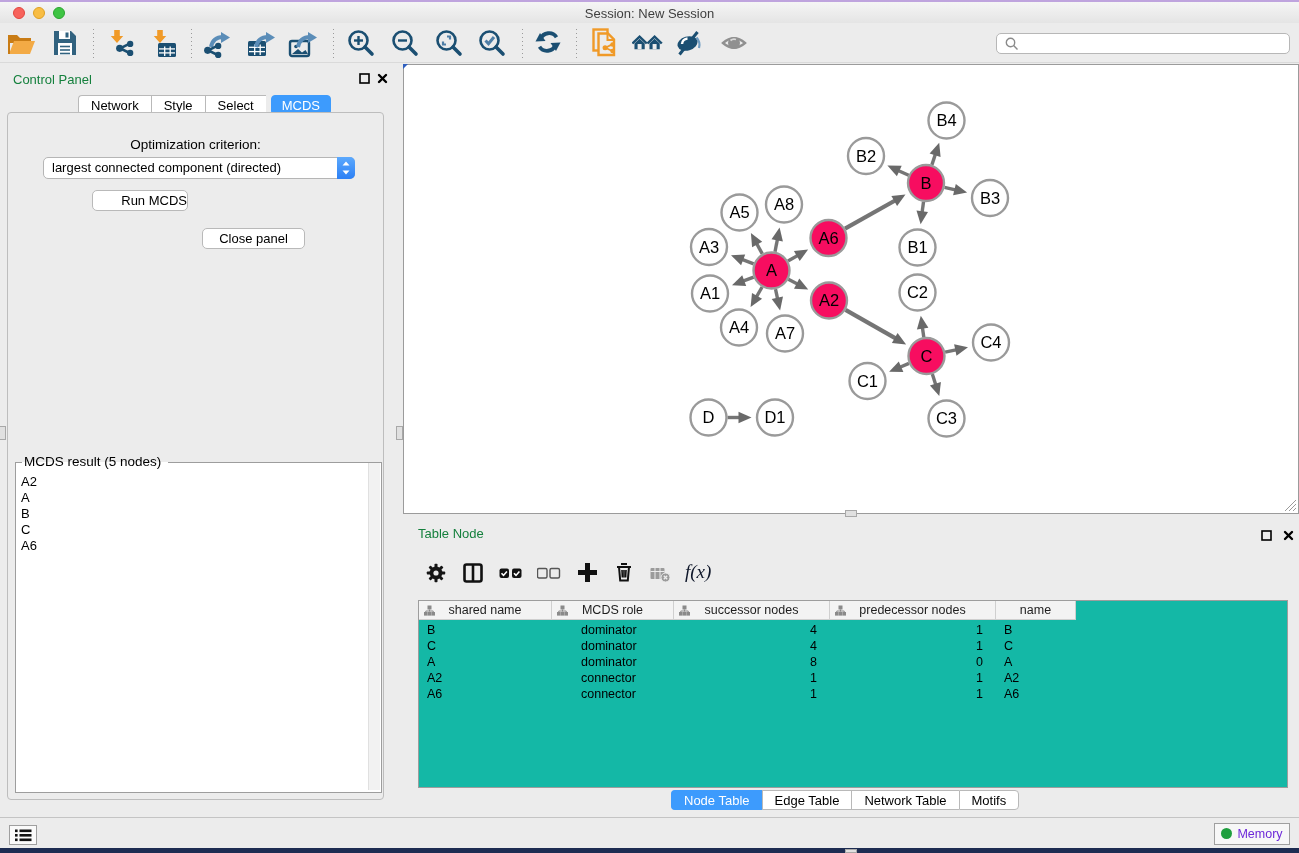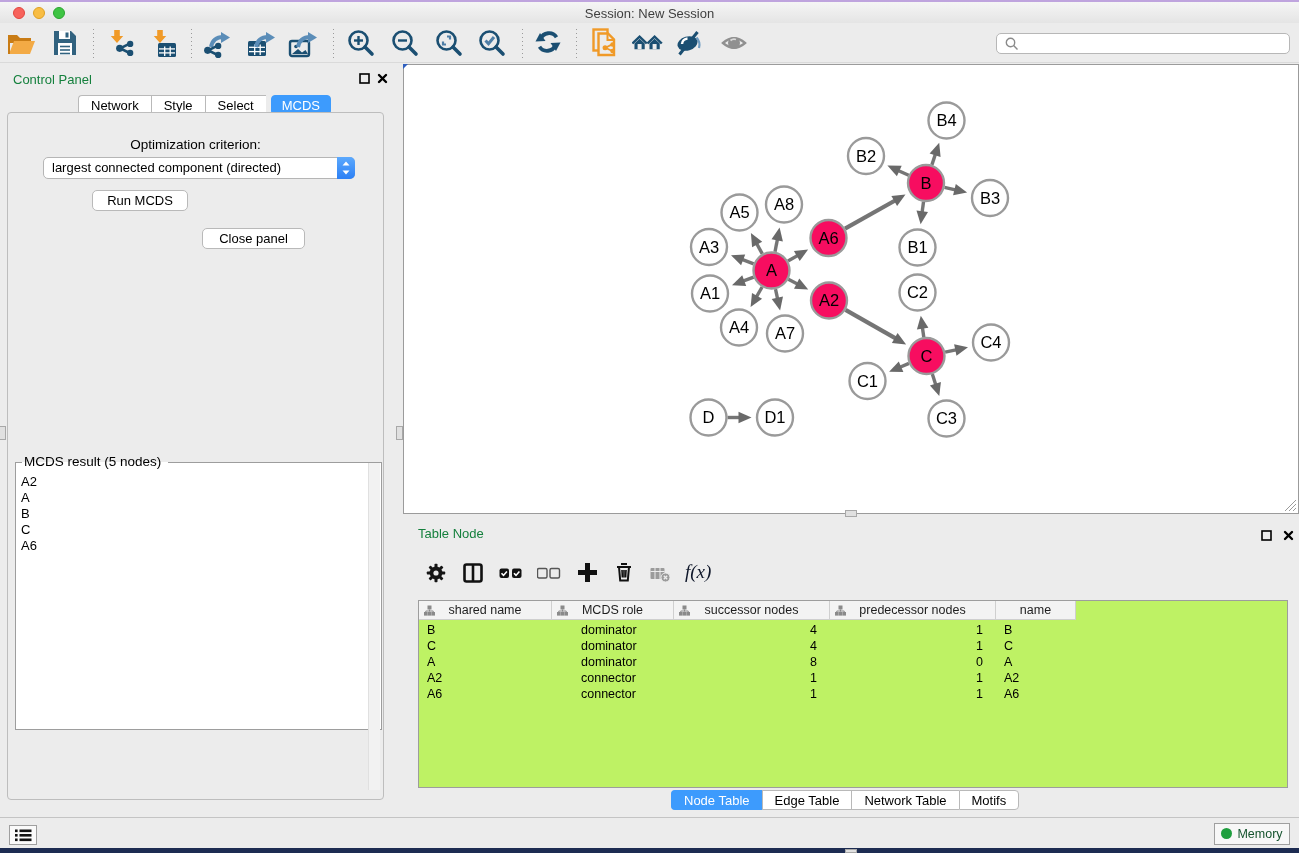--- a/index.html
+++ b/index.html
@@ -39,52 +39,52 @@
 .tab.sel { background:#3d9bfd; border-color:#3d9bfd; color:#fff; }
 #cptabpanel { position:absolute; left:7px; top:48px; width:377px; height:688px;
   border:1px solid #bdbdbd; border-radius:4px; background:#ececec; }
 .btn { position:absolute; height:21px; background:#fff; border:1px solid #b9b9b9;
   border-radius:5px; font-size:13px; text-align:center; line-height:19px; color:#000; }
 #combo { position:absolute; left:43px; top:93px; width:312px; height:22px; background:#fff;
   border:1px solid #b5b5b5; border-radius:5px; font-size:13px; line-height:20px;
   padding-left:8px; color:#000; }
 #combo .cap { position:absolute; right:-1px; top:-1px; width:18px; height:22px;
   border-radius:0 5px 5px 0; background:linear-gradient(#5ca9fd,#2c80f5); }
-#mcdsbox { position:absolute; left:15px; top:398px; width:367px; height:268px;
+#mcdsbox { position:absolute; left:15px; top:398px; width:367px; height:331px;
   border:1px solid #9d9d9d; border-top:none; background:#fff; }
 #mcdsbox .bt { position:absolute; top:0; height:1px; background:#9d9d9d; }
 #mcdslist { position:absolute; left:5px; top:12px; font-size:13px; line-height:16px; color:#000; }
 #mcdssb { position:absolute; right:1px; top:1px; width:12px; height:327px; background:#f2f2f2;
   border-left:1px solid #e0e0e0; }
 
 
 #netwin { position:absolute; left:403px; top:64px; width:896px; height:450px;
   background:#fff; border:1px solid #9b9b9b; }
 #nettitle { position:absolute; left:0; top:0; width:100%; height:21px;
   background:linear-gradient(#f3f3f3,#d5d5d5); border-bottom:1px solid #9f9f9f; }
 #nettitle .title { position:absolute; left:0; right:0; top:4px; text-align:center;
   font-size:13px; color:#333; }
 #netcanvas { position:absolute; left:1px; top:22px; }
 
 
 #tpanel { position:absolute; left:405px; top:517px; width:894px; height:299px; background:#ececec; }
-#ttable { position:absolute; left:13px; top:83px; width:870px; height:188px; background:#bef264;
+#ttable { position:absolute; left:13px; top:83px; width:870px; height:188px; background:#14b8a6;
   border:1px solid #9d9d9d; }
 .thead { position:absolute; left:0; top:0; height:19px; background:#f3f3f3;
   border-bottom:1px solid #cfcfcf; border-right:1px solid #cfcfcf;
   font-size:12.5px; color:#1e1e1e; text-align:center; line-height:18px; }
 .trow { position:absolute; font-size:12.5px; color:#000; height:16px; line-height:16px; }
 
 
 #statusbar { position:absolute; left:0; top:817px; width:1299px; height:31px;
   background:#ececec; border-top:1px solid #c4c4c4; }
 #listbtn { position:absolute; left:9px; top:7px; width:28px; height:20px; background:#fafafa;
   border:1px solid #9f9f9f; }
 #membtn { position:absolute; right:9px; top:5px; width:76px; height:22px; background:#f7f7f7;
-  border:1px solid #9f9f9f; font-size:12.5px; color:#14532d; line-height:20px; text-align:center; }
+  border:1px solid #9f9f9f; font-size:12.5px; color:#6d28d9; line-height:20px; text-align:center; }
 .handle { position:absolute; background:#e0e0e0; border:1px solid #a8a8a8; }
 </style>
 </head>
 <body>
 <div id="win">
   <div id="titlebar">
     <div class="tl r" style="left:13px; top:5px;"></div>
     <div class="tl y" style="left:33px; top:5px;"></div>
     <div class="tl g" style="left:53px; top:5px;"></div>
     <div class="title">Session: New Session</div>
@@ -244,21 +244,21 @@
       <svg style="position:absolute; left:377px; top:9px" width="11" height="11">
         <path d="M2 2 L9 9 M9 2 L2 9" stroke="#000" stroke-width="2.4" stroke-linecap="round"></path>
       </svg>
     <div class="tabrow" style="left:78px; top:31px;"><span class="tab first">Network</span><span class="tab">Style</span><span class="tab">Select</span><span class="tab mcds sel">MCDS</span></div>
     <div id="cptabpanel"></div>
     <div id="combo">largest connected component (directed)<span class="cap"><svg width="18" height="22" viewBox="0 0 18 22">
             <path d="M9 4.5 L12.5 8.5 L5.5 8.5 Z" fill="#fff"></path>
             <path d="M9 17.5 L12.5 13.5 L5.5 13.5 Z" fill="#fff"></path>
           </svg></span></div>
     <div style="position:absolute; left:0; width:391px; top:73px; text-align:center; font-size:13.5px; color:#000;">Optimization criterion:</div>
-    <div class="btn" style="left:92px; top:126px; width:96px;">Run MCDS</div>
+    <div class="btn" style="left:92px; top:126px; width:96px;text-align:right;">Run MCDS</div>
     <div class="btn" style="left:202px; top:126px; width:103px;margin-top:38px;">Close panel</div>
     <div id="mcdsbox">
       <div class="bt" style="left:0; width:6px;"></div>
         <div class="bt" style="left:152px; right:0;"></div>
       <span style="position:absolute; left:8px; top:-8px; font-size:13.5px; color:#000;">MCDS result (5 nodes)</span>
       <div id="mcdslist">A2<br>A<br>B<br>C<br>A6</div>
       <div id="mcdssb"></div>
     </div>
   </div>
 

